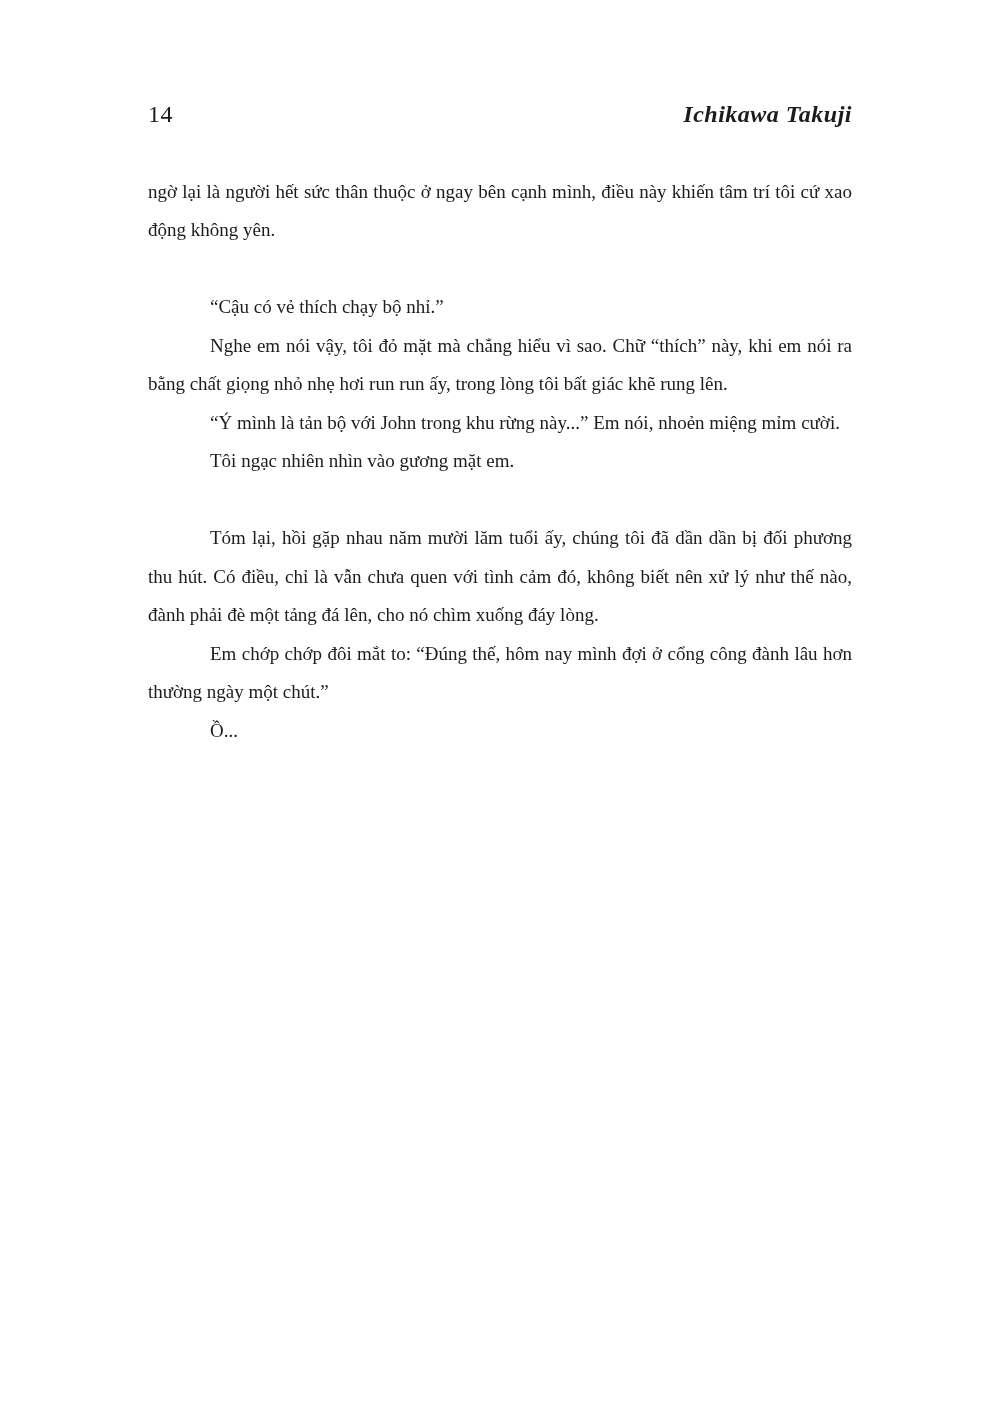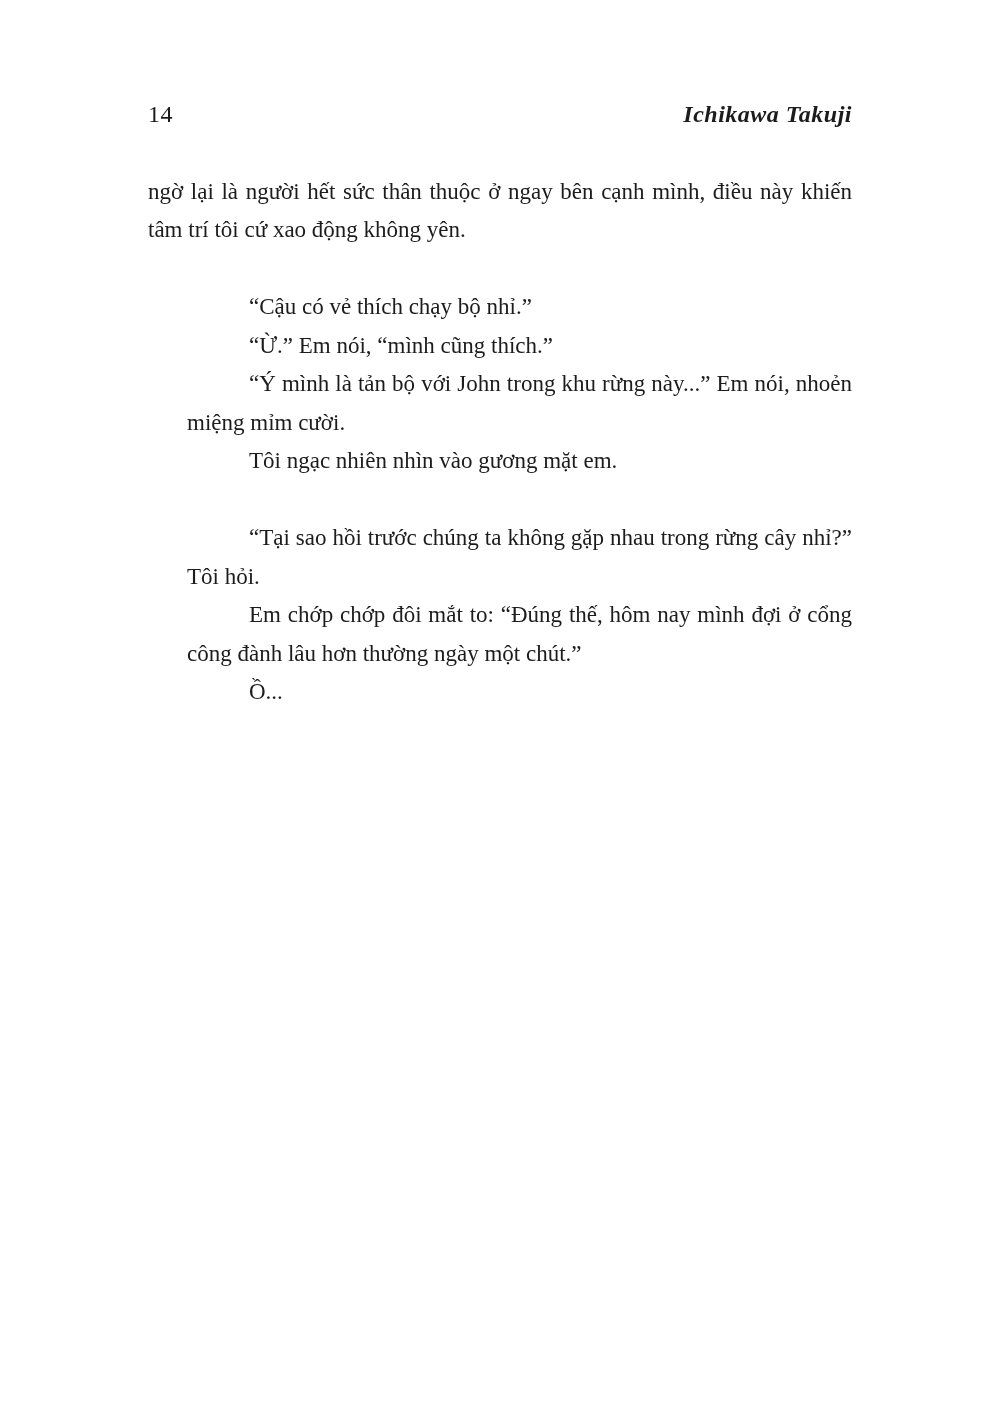--- a/index.html
+++ b/index.html
@@ -30,61 +30,60 @@
   .page-number {
     font-style: normal;
     letter-spacing: 0.5px;
   }
   .running-head {
     font-style: italic;
     font-weight: 700;
     letter-spacing: 0.5px;
   }
   .page-body {
-    font-size: 23px;
+    font-size: 19px;
     line-height: 38.6px;
     text-align: justify;
     text-justify: inter-word;
   }
   .para {
     margin: 0;
   }
   .para.indent {
     text-indent: 62px;
-    margin-left: 39px;
   }
   .para.gap-before {
     margin-top: 38px;
   }
 </style>
 </head>
 <body>
 
 <div class="page">
 
   <div class="page-header">
     <span class="page-number">14</span>
     <span class="running-head">Ichikawa Takuji</span>
   </div>
 
   <div class="page-body">
     <p class="para">ngờ lại là người hết sức thân thuộc ở ngay bên cạnh mình, điều này khiến tâm trí tôi cứ xao động không yên.</p>
 
     <p class="para indent gap-before">“Cậu có vẻ thích chạy bộ nhỉ.”</p>
 
+    <p class="para indent">Nghe em nói vậy, tôi đỏ mặt mà chẳng hiểu vì sao. Chữ “thích” này, khi em nói ra bằng chất giọng nhỏ nhẹ hơi run run ấy, trong lòng tôi bất giác khẽ rung lên.</p>
 
 
-    <p class="para indent">“Ừ.” Em nói, “mình cũng thích.”</p>
 
     <p class="para indent">“Ý mình là tản bộ với John trong khu rừng này...” Em nói, nhoẻn miệng mỉm cười.</p>
 
     <p class="para indent">Tôi ngạc nhiên nhìn vào gương mặt em.</p>
 
+    <p class="para indent gap-before">Tóm lại, hồi gặp nhau năm mười lăm tuổi ấy, chúng tôi đã dần dần bị đối phương thu hút. Có điều, chỉ là vẫn chưa quen với tình cảm đó, không biết nên xử lý như thế nào, đành phải đè một tảng đá lên, cho nó chìm xuống đáy lòng.</p>
 
-    <p class="para indent gap-before">“Tại sao hồi trước chúng ta không gặp nhau trong rừng cây nhỉ?” Tôi hỏi.</p>
 
     <p class="para indent">Em chớp chớp đôi mắt to: “Đúng thế, hôm nay mình đợi ở cổng công đành lâu hơn thường ngày một chút.”</p>
 
     <p class="para indent">Ồ...</p>
 
 
 
   </div>
 
 </div>

